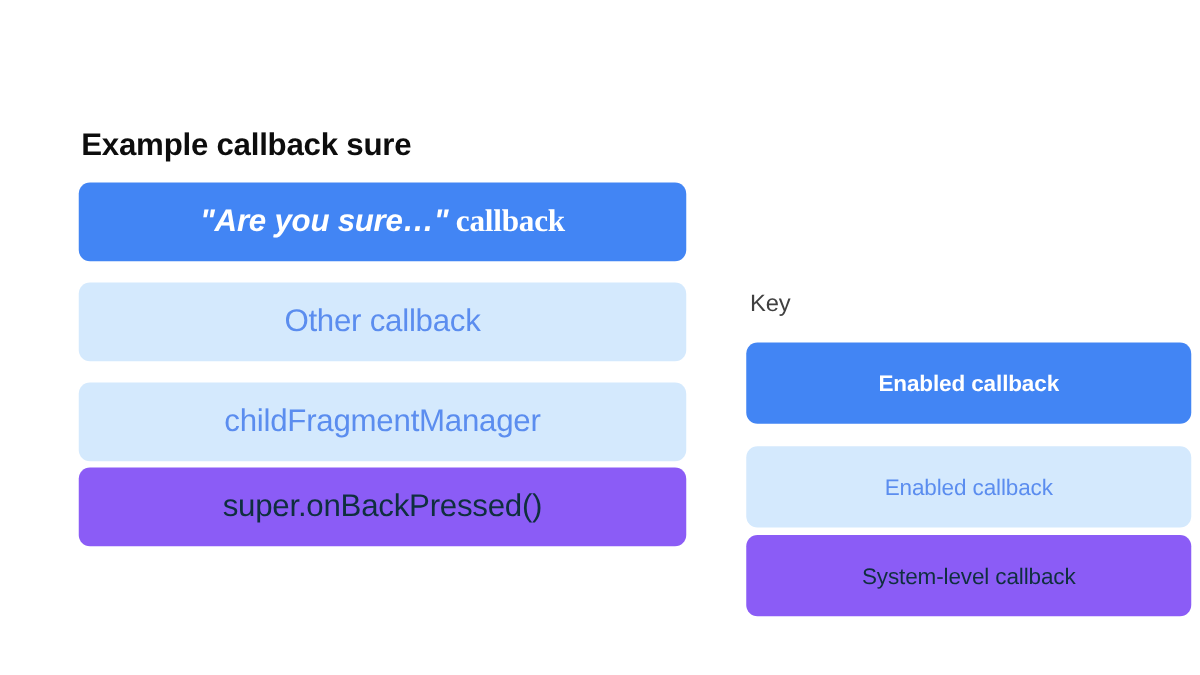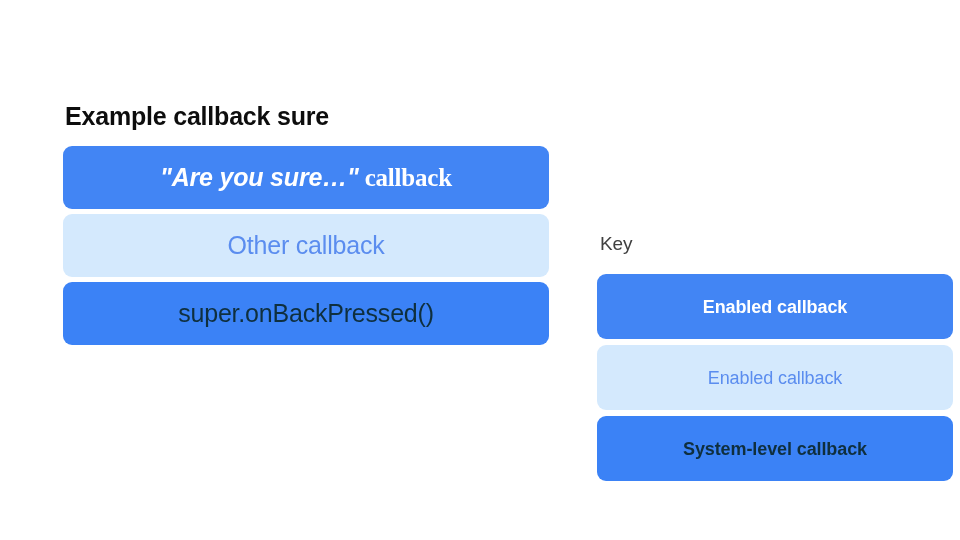--- a/index.html
+++ b/index.html
@@ -55,24 +55,24 @@
     line-height: 1;
     text-align: center;
     white-space: nowrap;
     letter-spacing: -0.2px;
   }
 
   
   .v-enabled  { background: #4285f4; }
   .v-enabled  .row-label { color: #ffffff; font-weight: 700; }
 
-  .v-disabled { background: #d4e9fd; }
+  .v-disabled { background: #d4e9fd; margin-top: 12px; }
   .v-disabled .row-label { color: #5b8def; font-weight: 400; }
 
-  .v-system   { background: #3b82f6; }
+  .v-system   { background: #8b5cf6; }
   .v-system   .row-label { color: #0f2f3e; font-weight: 400; }
 
   
   #row-label-0 .quoted {
     font-style: italic;
     font-weight: 700;
   }
   #row-label-0 .plain {
     font-style: normal;
     font-weight: 700;
@@ -116,39 +116,42 @@
   .key-row .key-label {
     font-size: 18px;
     line-height: 1;
     text-align: center;
     white-space: nowrap;
     letter-spacing: -0.1px;
   }
 
   .key-row.v-enabled  .key-label { color: #ffffff; font-weight: 700; }
   .key-row.v-disabled .key-label { color: #5b8def; font-weight: 400; }
-  .key-row.v-system   .key-label { color: #0f2f3e; font-weight: 700; }
+  .key-row.v-system   .key-label { color: #0f2f3e; font-weight: 400; }
 </style>
 </head>
 <body>
 
 <section id="stack-section">
 
   <h1 id="stack-title">Example callback sure</h1>
 
   <div id="stack-list">
 
     <div class="stack-row v-enabled">
       <span class="row-label" id="row-label-0"><span class="quoted">"Are you sure…"</span><span class="plain"> callback</span></span>
     </div>
 
     <div class="stack-row v-disabled">
       <span class="row-label">Other callback</span>
     </div>
 
+    <div class="stack-row v-disabled">
+      <span class="row-label">childFragmentManager</span>
+    </div>
 
 
     <div class="stack-row v-system">
       <span class="row-label">super.onBackPressed()</span>
     </div>
 
   </div>
 </section>
 
 <section id="key-section">

